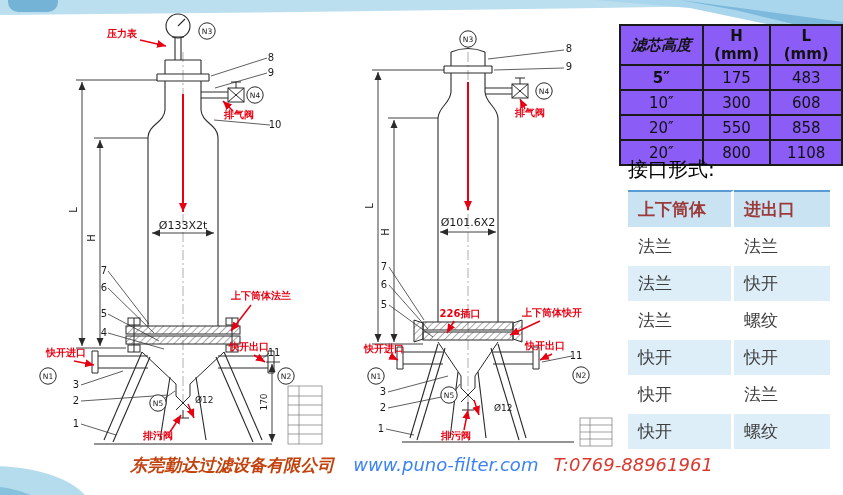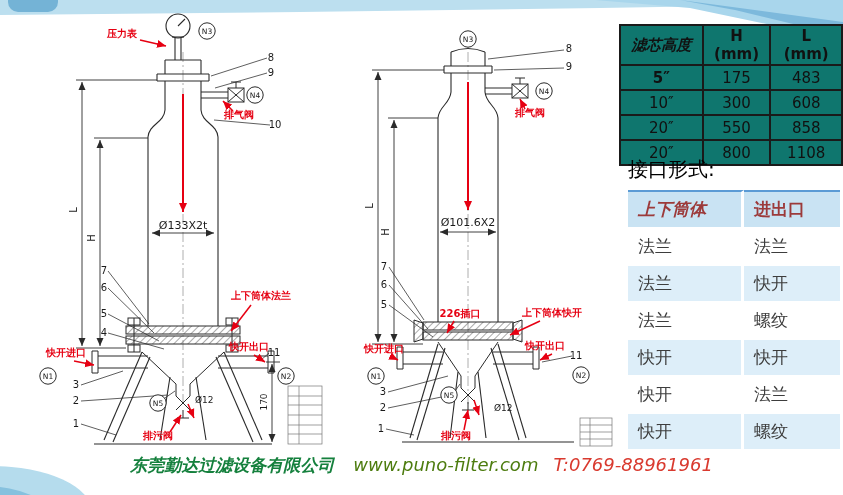--- a/index.html
+++ b/index.html
@@ -12,48 +12,48 @@
   .drawing-left  { left:18px;  top:4px; width:325px; height:452px; }
   .drawing-right { left:348px; top:4px; width:290px; height:452px; }
   svg text { font-family:"DejaVu Sans","Liberation Sans",sans-serif; }
   .t  { fill:#1a1a1a; font-size:10px; }
   .td11 { fill:#1a1a1a; font-size:11px; }
   .t9 { fill:#1a1a1a; font-size:9px; }
   .ts { fill:#1a1a1a; font-size:7.5px; }
   .tr { fill:#e60012; font-size:10px; font-weight:600; }
 
   .spec-table { position:absolute; left:619px; top:24px; z-index:2;
-                border-collapse:collapse; background:#0f766e; }
+                border-collapse:collapse; background:#8b5cf6; }
   .spec-table th,.spec-table td { border:2px solid #1a1a1a; text-align:center;
                 font-size:15px; color:#111; padding:1px 5px; height:25px; }
   .spec-table th { font-weight:bold; }
   .spec-table th:first-child { font-style:italic; width:84px; }
   .spec-table th:nth-child(2) { width:68px; }
   .spec-table th:nth-child(3) { width:72px;text-align:center; }
   .spec-table .bold { font-weight:bold; }
 
   .iface-title { position:absolute; left:628px; top:156px; z-index:2;
                  font-size:20px; font-weight:normal; color:#000; }
   .iface-table { position:absolute; left:628px; top:190px; z-index:2;
                  border-collapse:separate; border-spacing:0; }
   .iface-table th { background:#c9e3f3; color:#9c3a3a; font-size:17px; font-weight:bold;
                  text-align:left; padding:6px 10px; border-top:2px solid #5b9bd5;
                  border-bottom:2px solid #fff; }
-  .iface-table th:first-child { width:116px; border-right:3px solid #fff;font-style:italic; }
+  .iface-table th:first-child { width:106px; border-right:3px solid #fff; }
   .iface-table th:last-child { width:96px;margin-left:8px; }
   .iface-table td { font-size:17px; color:#3d3d3d; padding:6px 10px;
                  border-bottom:2px solid #fff; background:#fff; }
   .iface-table td:first-child { border-right:3px solid #fff; }
   .iface-table tbody tr:nth-child(even) td { background:#ddeef9; }
 
   .footer { position:absolute; left:0; right:0; top:454px; z-index:2;
             text-align:center; font-style:italic; white-space:nowrap; }
-  .footer .company { color:#15803d; font-size:17px; font-weight:bold;
+  .footer .company { color:#c2410c; font-size:17px; font-weight:bold;
             font-family:"DejaVu Serif","Liberation Serif",serif; }
-  .footer .website { color:#4d7c0f; font-size:18px; margin-left:14px; }
+  .footer .website { color:#3b82f6; font-size:18px; margin-left:14px; }
   .footer .phone   { color:#d93a2f; font-size:18px; margin-left:10px; }
 </style>
 </head>
 <body>
 
 <div class="canvas">
 
   <svg class="bg" width="843" height="495" viewBox="0 0 843 495">
     <polygon points="0,0 843,0 843,4 600,8 300,12 0,15" fill="#bcdfef"></polygon>
     <rect x="8" y="-10" width="50" height="22" rx="10" fill="#74b3d6"></rect>

